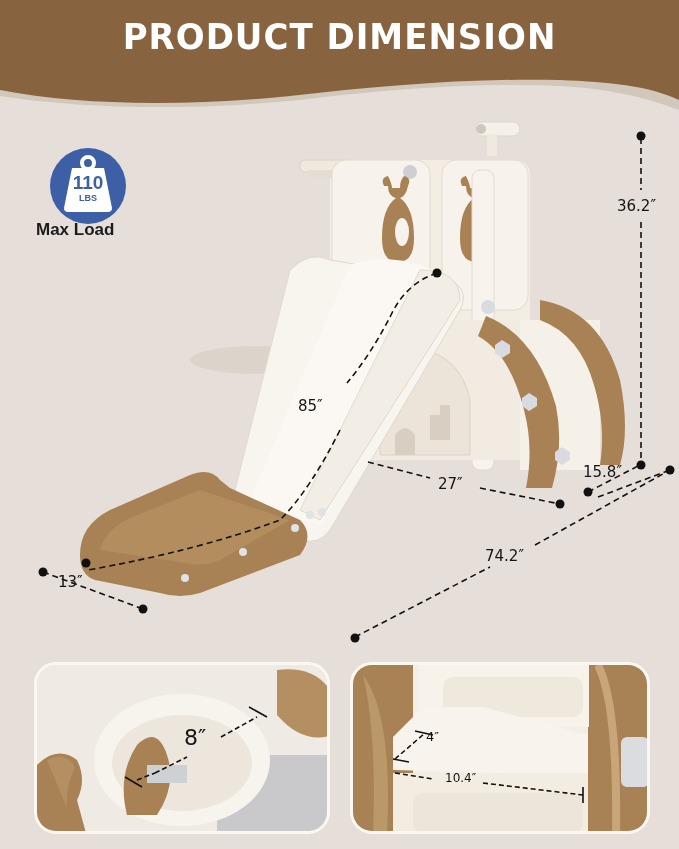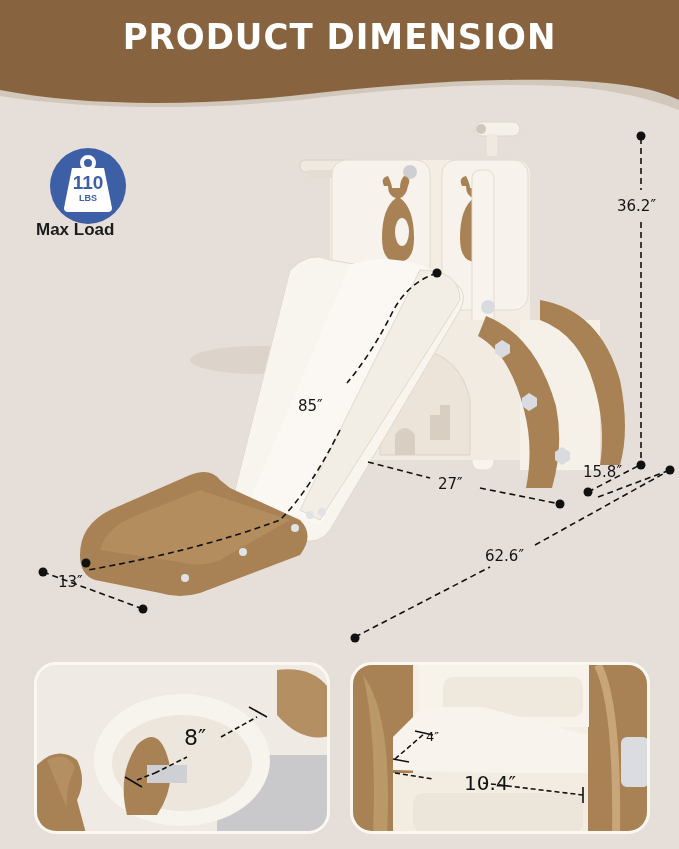--- a/index.html
+++ b/index.html
@@ -115,21 +115,21 @@
       <circle cx="355" cy="638" r="4.5"></circle>
       <circle cx="43" cy="572" r="4.5"></circle>
       <circle cx="143" cy="609" r="4.5"></circle>
     </g>
   </svg>
 
   <div class="dim-label" style="left:617px;top:197px;">36.2″</div>
   <div class="dim-label" style="left:298px;top:397px;">85″</div>
   <div class="dim-label" style="left:438px;top:475px;">27″</div>
   <div class="dim-label" style="left:583px;top:463px;">15.8″</div>
-  <div class="dim-label" style="left:485px;top:547px;">62.6″</div>
+  <div class="dim-label" style="left:485px;top:547px;">74.2″</div>
   <div class="dim-label" style="left:58px;top:573px;">13″</div>
 
   <div class="card" style="left:34px;width:296px;background:#eee8df;">
     <svg width="296" height="172" viewBox="0 0 296 172">
       <rect x="0" y="0" width="296" height="172" fill="#efeae3"></rect>
       <rect x="180" y="90" width="116" height="82" fill="#c9c9cc"></rect>
       <path d="M240,5 q40,-5 56,25 v40 q-30,10 -56,-20 z" fill="#b48f62"></path>
       <path d="M0,100 q20,-20 40,-5 q10,20 0,40 l10,37 H0 z" fill="#a88254"></path>
       <path d="M10,95 q20,-10 28,8 q-10,20 -8,40" fill="#b48f62"></path>
       <ellipse cx="145" cy="95" rx="88" ry="66" fill="#f7f4ee"></ellipse>
@@ -165,16 +165,16 @@
         <line x1="42" y1="108" x2="80" y2="114"></line>
         <line x1="130" y1="118" x2="230" y2="130"></line>
       </g>
       <g stroke="#111" stroke-width="1.6">
         <line x1="62" y1="66" x2="80" y2="70"></line>
         <line x1="40" y1="94" x2="56" y2="97"></line>
         <line x1="230" y1="122" x2="230" y2="138"></line>
       </g>
     </svg>
     <div class="card-label" style="left:73px;top:64px;font-size:13px;font-weight:normal;">4″</div>
-    <div class="card-label" style="left:92px;top:106px;font-size:20px;font-weight:normal;margin-left:19px;">10.4″</div>
+    <div class="card-label" style="left:92px;top:106px;font-size:12px;font-weight:normal;">10.4″</div>
   </div>
 
 </div>
 
 </body></html>

